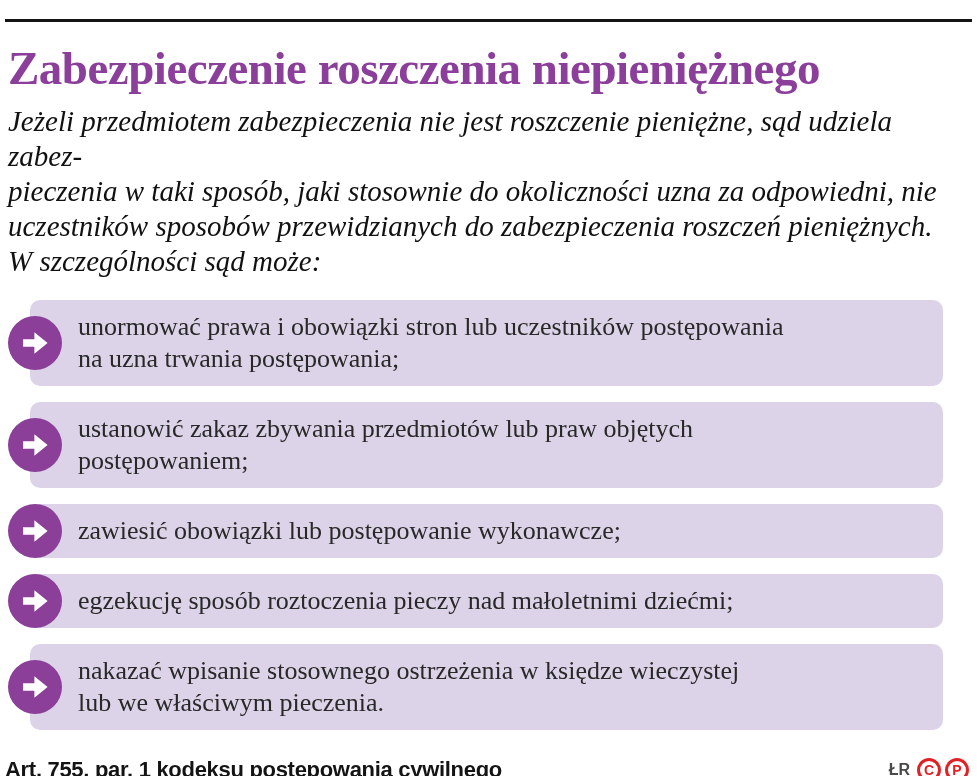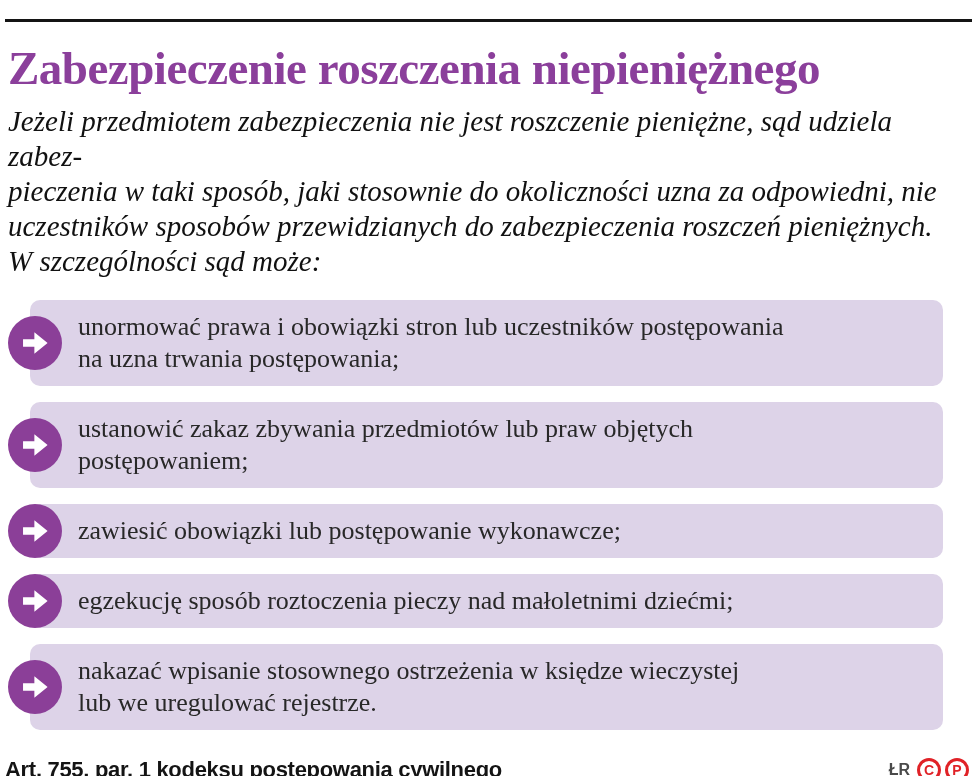--- a/index.html
+++ b/index.html
@@ -162,21 +162,21 @@
     </div>
 
     <div class="list-item">
       <span class="badge">
         <svg width="34" height="34" viewBox="0 0 54 54" aria-hidden="true">
           <path d="M8 21 H26 V10 L47 27 L26 44 V33 H8 Z" fill="#ffffff"></path>
         </svg>
       </span>
       <div class="item-text">
         <div>nakazać wpisanie stosownego ostrzeżenia w księdze wieczystej</div>
-        <div>lub we uregulować rejestrze.</div>
+        <div>lub we właściwym pieczenia.</div>
       </div>
     </div>
 
   </div>
 
   <div class="footer">
     <div class="footer-source">Art. 755, par. 1 kodeksu postępowania cywilnego</div>
     <div class="footer-right">
       <span class="footer-credit">ŁR</span>
       <span class="rights-circle">C</span>

